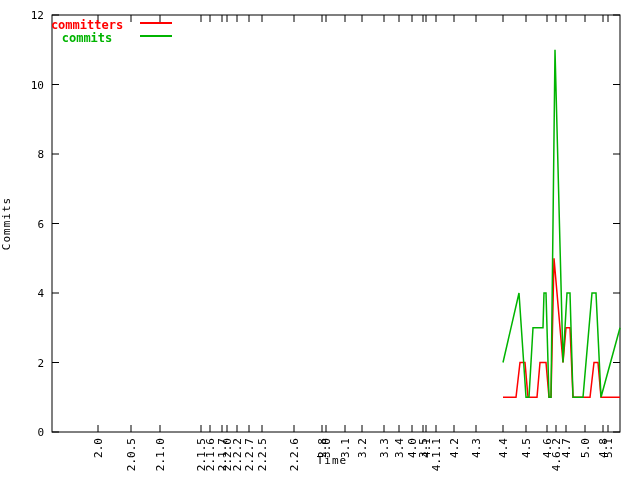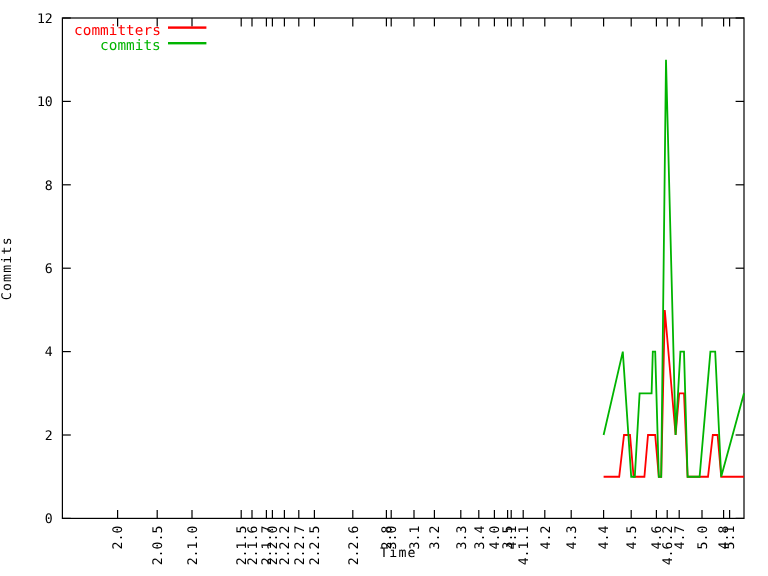--- a/index.html
+++ b/index.html
@@ -4,21 +4,21 @@
 <style>
   html,body{margin:0;padding:0;background:#ffffff;}
   #stage{position:relative;width:640px;height:480px;background:#ffffff;overflow:hidden;
          font-family:"DejaVu Sans Mono",monospace;}
   #chart-svg{position:absolute;left:0;top:0;}
   .axis-title{position:absolute;color:#000;font-size:11px;letter-spacing:1px;}
   #y-axis-title{left:-26px;top:217px;width:64px;text-align:center;transform:rotate(-90deg);}
   #x-axis-title{left:305px;top:454px;width:54px;text-align:center;}
   .legend{position:absolute;left:40px;top:14px;}
   .legend-row{position:relative;height:12px;margin-bottom:1px;white-space:nowrap;}
-  .legend-label{display:inline-block;width:94px;text-align:right;font-size:12px;line-height:12px;}
+  .legend-label{display:inline-block;width:94px;text-align:center;font-size:12px;line-height:12px;font-weight:bold;}
   .legend-line{display:inline-block;vertical-align:middle;width:32px;height:0;border-top:2px solid #000;margin-left:6px;margin-bottom:3px;}
 </style>
 </head>
 <body>
 
 <div id="stage">
 
   <svg id="chart-svg" width="640" height="480">
       <rect x="52" y="15" width="568" height="417" fill="none" stroke="#000000" stroke-width="1"></rect>
       <line x1="98" y1="432" x2="98" y2="425" stroke="#000000"></line>

